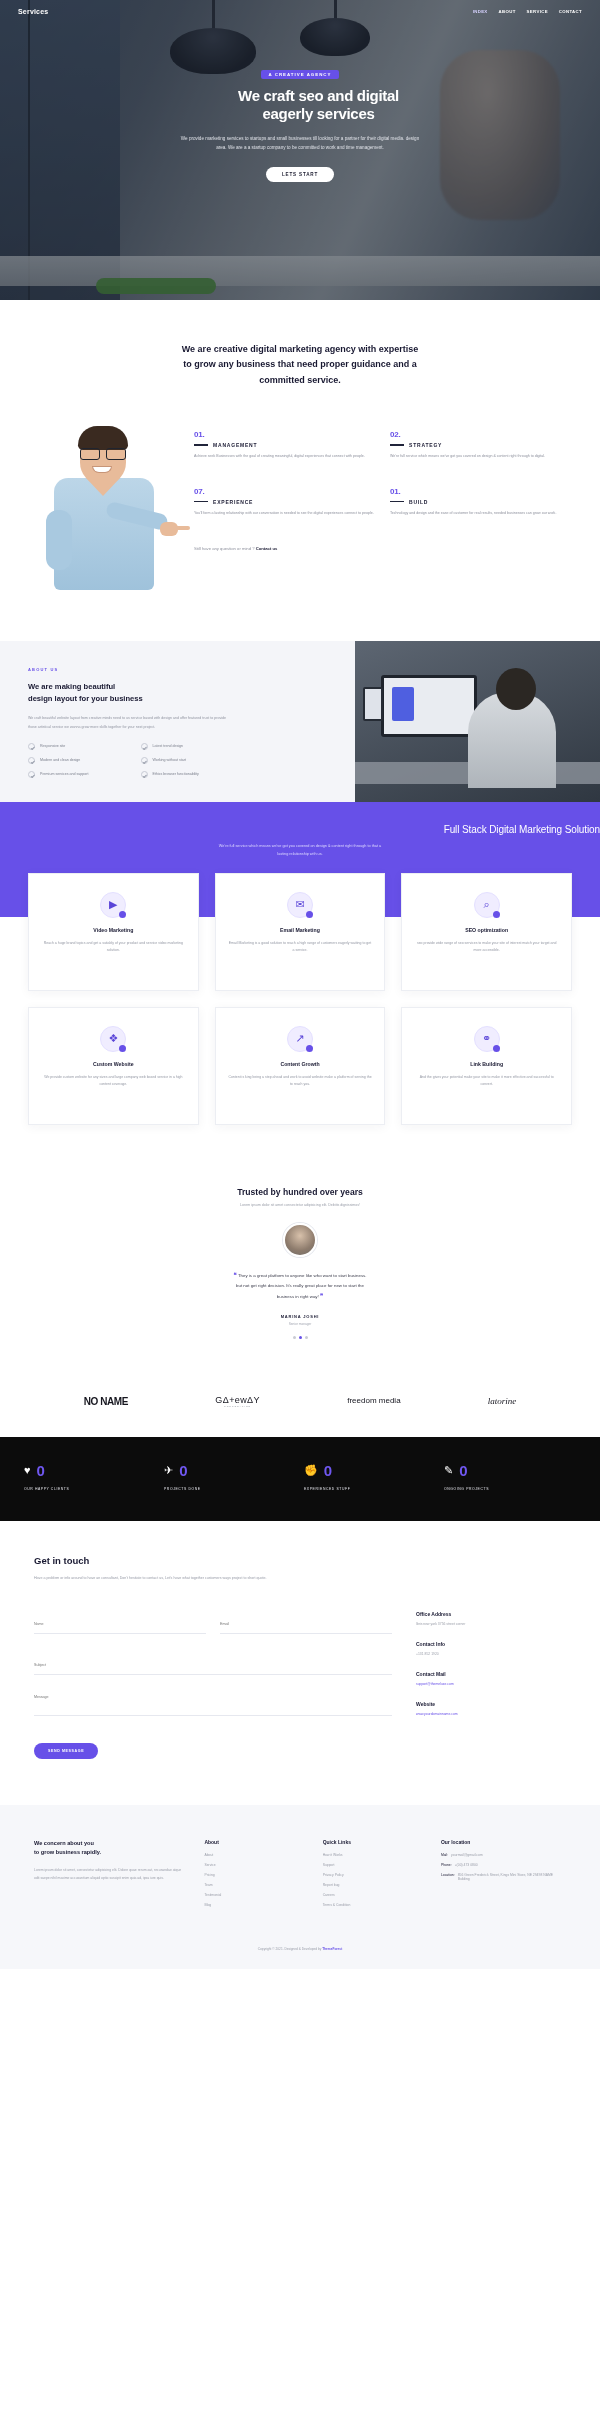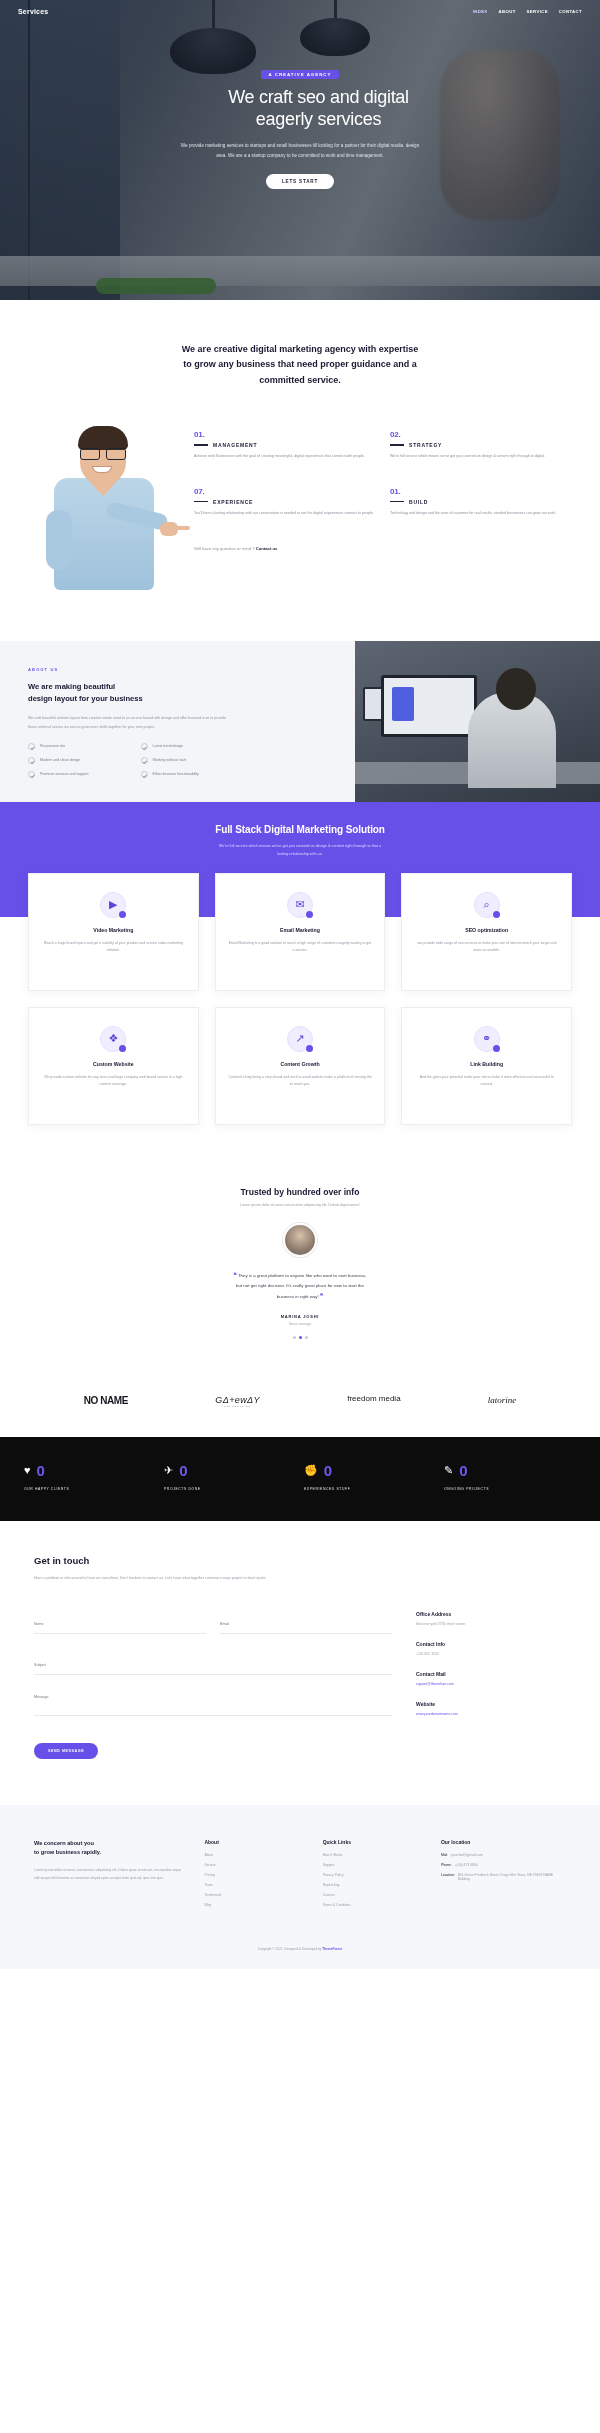--- a/index.html
+++ b/index.html
@@ -48,21 +48,21 @@
   .brand{color:#fff;font-weight:bold;font-size:7px;letter-spacing:.2px;}
   .nav{display:flex;gap:11px;}
   .nav a{color:#fff;font-size:4.3px;letter-spacing:.35px;text-decoration:none;font-weight:bold;}
   .nav a.active{color:#d7d2ff;}
 
   .hero-inner{position:relative;z-index:4;text-align:center;padding-top:62px;}
   .badge{
     display:inline-block;background:#6750e8;color:#fff;font-size:4.4px;font-weight:bold;
     letter-spacing:1px;padding:2px 8px;border-radius:2px;margin-bottom:8px;
   }
-  .hero h1{font-size:18px;line-height:1.22;color:#fff;font-weight:normal;letter-spacing:-.3px;padding-left:37px;}
+  .hero h1{font-size:15px;line-height:1.22;color:#fff;font-weight:bold;letter-spacing:-.3px;padding-left:37px;}
   .hero p{
     margin:10px auto 0;width:250px;color:#dfe2e8;font-size:4.6px;line-height:2.1;
   }
   .btn-lets{
     margin-top:14px;display:inline-block;background:#fff;color:#1b1b2f;
     font-size:4.6px;font-weight:bold;letter-spacing:.8px;padding:5px 16px;border-radius:14px;border:none;
   }
 
   
   .intro{padding:42px 0 18px;text-align:center;}
@@ -114,21 +114,21 @@
     background:#e9ecf1;border:3px solid #1f242c;}
   .about-right .mon:after{content:"";position:absolute;left:8px;top:9px;width:22px;height:34px;background:#4f5fe0;border-radius:2px;}
   .about-right .mon2{position:absolute;left:8px;top:46px;width:20px;height:34px;border-radius:2px;background:#dfe3ea;border:2px solid #262c35;}
   .about-right .desk{position:absolute;left:0;bottom:18px;width:245px;height:22px;background:#8d949c;opacity:.8;}
   .about-right .guy{position:absolute;right:44px;bottom:14px;width:88px;height:96px;border-radius:40px 40px 0 0;
     background:linear-gradient(180deg,#d7dbdf,#aeb4ba);}
   .about-right .guyhead{position:absolute;right:64px;bottom:92px;width:40px;height:42px;border-radius:50%;background:#2b2723;}
 
   
   .svc-band{background:#6750e8;padding:22px 0 58px;text-align:center;color:#fff;}
-  .svc-band h2{font-size:10px;font-weight:bold;letter-spacing:-.1px;}
+  .svc-band h2{font-size:10px;font-weight:normal;letter-spacing:-.1px;text-align:right;}
   .svc-band p{margin:7px auto 0;width:250px;font-size:3.8px;line-height:2.2;color:#ddd8ff;}
   .svc-wrap{margin-top:-44px;padding:0 28px 36px;}
   .svc-grid{display:grid;grid-template-columns:repeat(3,1fr);gap:16px;}
   .svc-card{background:#fff;border:1px solid #eceef3;padding:18px 12px 20px;text-align:center;
     box-shadow:0 2px 10px rgba(30,30,60,.05);min-height:118px;}
   .svc-ico{width:26px;height:26px;margin:0 auto 9px;border-radius:50%;background:#f0edff;
     display:flex;align-items:center;justify-content:center;position:relative;border:1px solid #e4e0ff;}
   .svc-ico .glyph{font-size:11px;color:#5a45d8;line-height:1;}
   .svc-ico .dot{position:absolute;right:-1px;bottom:-1px;width:7px;height:7px;border-radius:50%;background:#6750e8;}
   .svc-card h4{font-size:5.2px;font-weight:bold;color:#191932;margin-bottom:7px;}
@@ -143,24 +143,24 @@
     border:2px solid #fff;box-shadow:0 0 0 1px #e6e8ee;}
   .quote{width:300px;margin:0 auto;font-size:4.4px;line-height:2.05;color:#3a3b4a;}
   .quote .qm{color:#6750e8;font-weight:bold;font-size:6px;}
   .tname{margin-top:12px;font-size:4px;font-weight:bold;letter-spacing:.8px;color:#191932;}
   .trole{margin-top:3px;font-size:3.2px;color:#a4a8b3;}
   .dots{margin-top:10px;display:flex;gap:3px;justify-content:center;}
   .dots i{width:3px;height:3px;border-radius:50%;background:#c9cbd4;display:inline-block;}
   .dots i.on{background:#6750e8;}
 
   
-  .logos{display:flex;justify-content:space-around;padding:26px 40px 30px;}
+  .logos{display:flex;align-items:center;justify-content:space-around;padding:26px 40px 30px;}
   .logo{color:#16161f;}
   .logo.l1{font-size:10px;font-weight:bold;letter-spacing:-.4px;}
-  .logo.l2{font-size:9px;letter-spacing:.4px;font-style:italic;}
+  .logo.l2{font-size:9px;letter-spacing:.4px;}
   .logo.l2 small{display:block;font-size:2.2px;letter-spacing:1px;text-align:center;color:#8b8f99;}
   .logo.l3{font-size:8px;line-height:1.05;font-weight:500;}
   .logo.l4{font-size:9px;font-style:italic;font-family:"Liberation Serif",serif;}
 
   
   .counters{background:#0c0c0c;padding:26px 24px 30px;display:grid;grid-template-columns:repeat(4,1fr);gap:8px;}
   .cnt{color:#fff;}
   .cnt .row{display:flex;align-items:center;gap:6px;}
   .cnt .ico{font-size:11px;line-height:1;}
   .cnt .val{font-size:15px;font-weight:bold;color:#6f57f0;line-height:1;}
@@ -399,21 +399,21 @@
               <i class="dot"></i>
             </div>
           <h4>Link Building</h4>
           <p>And the gives your potential make your site to make it more effective and successful to convert.</p>
         </div>
       </div>
     </div>
   </section>
 
   <section class="testi">
-    <h2>Trusted by hundred over info</h2>
+    <h2>Trusted by hundred over years</h2>
     <div class="sub">Lorem ipsum dolor sit amet consectetur adipisicing elit. Debitis  dignissimos!</div>
     <div class="avatar"></div>
     <div class="quote">
       <span class="qm">❝</span>
       <span>They is a great platform to anyone like who want to start business.</span><br>
       <span>but not get right decision. It's really great place for new to start the</span><br>
       <span>business in right way!</span>
       <span class="qm">❞</span>
     </div>
     <div class="tname">MARINA JOSHI</div>

